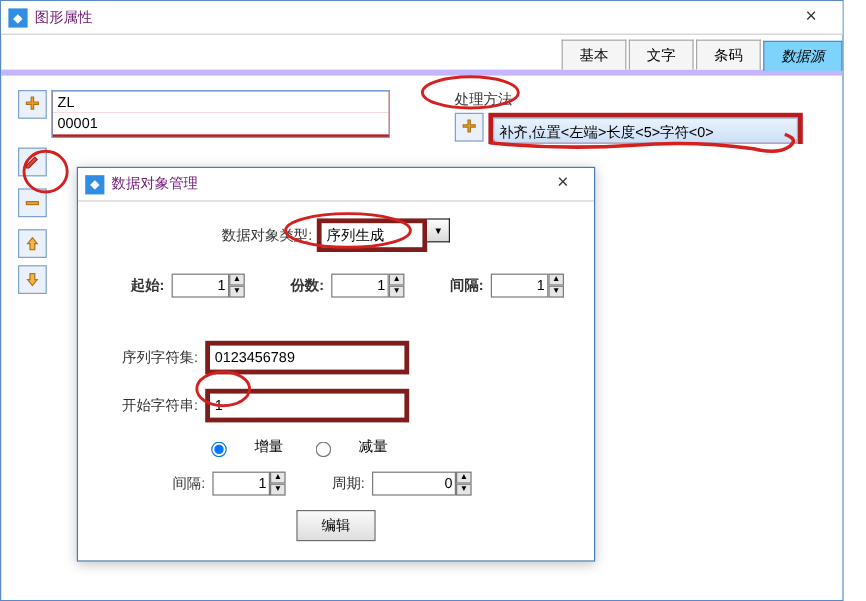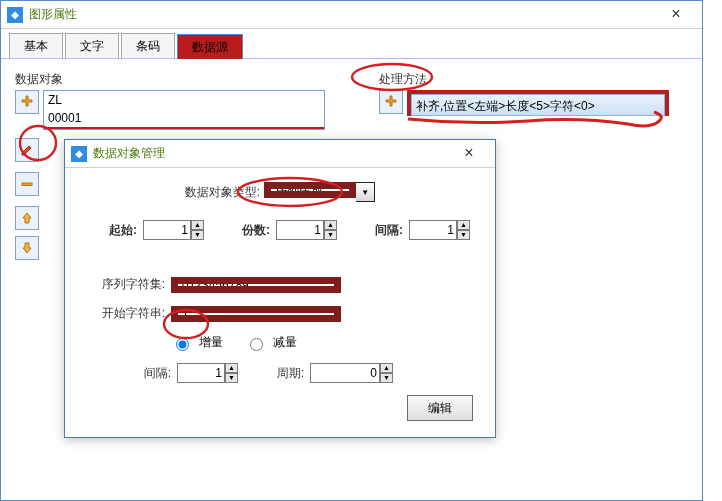--- a/index.html
+++ b/index.html
@@ -2,26 +2,26 @@
 <html><head>
 <meta charset="utf-8">
 <style>
   * { box-sizing: border-box; font-family: "Microsoft YaHei", Arial, sans-serif; font-size: 12px; }
   body { margin: 0; background: #fff; width: 722px; height: 501px; position: relative; overflow: hidden; }
 
   
   .win { position: absolute; left: 0; top: 0; width: 703px; height: 501px; border: 1px solid #5a8ac6; background: #fff; }
   .titlebar { height: 28px; background: #fff; border-bottom: 1px solid #d0d0d0; display: flex; align-items: center; padding: 0 6px; }
   .titlebar .appicon { width: 16px; height: 16px; background: #2f8de4; margin-right: 6px; display: flex; align-items: center; justify-content: center; font-size: 10px; color: #fff; }
-  .titlebar .title { color: #4d7c0f; flex: 1; }
+  .titlebar .title { color: #701a75; flex: 1; }
   .titlebar .close { width: 40px; height: 24px; text-align: center; line-height: 22px; color: #333; font-size: 16px; }
 
-  .tabs { display: flex; border-bottom: 1px solid #c4b5fd; padding-left: 8px; gap: 2px; margin-top: 4px; }
+  .tabs { display: flex; border-bottom: 5px solid #c4b5fd; padding-left: 8px; gap: 2px; margin-top: 4px; justify-content: flex-end; }
   .tab { padding: 4px 14px 3px; border: 1px solid #a8a8a8; border-bottom: none; background: #f5f5f5; cursor: pointer; }
-  .tab.active { background: #b91c1c; border-color: #5a8ac6; position: relative; top: 1px; }
+  .tab.active { background: #7dd3fc; border-color: #5a8ac6; position: relative; top: 1px; font-style: italic; }
 
   .body { display: flex; padding: 12px 14px; gap: 10px; }
   .col { display: flex; flex-direction: column; }
 
   .section-label { color: #333; margin-bottom: 2px; }
 
   .object-area { display: flex; gap: 4px; }
   .side-btns { display: flex; flex-direction: column; gap: 6px; }
   .sqbtn { width: 24px; height: 24px; border: 1px solid #7da2ce; background: #eaf1fb; display: flex; align-items: center; justify-content: center; cursor: pointer; }
   .sqbtn svg { width: 14px; height: 14px; }
@@ -39,27 +39,27 @@
   .dlg .titlebar { background: #fff; border-bottom: 1px solid #d0d0d0; }
   .dlg-body { padding: 14px 22px 16px; }
   .formrow { display: flex; align-items: center; margin-bottom: 12px; }
   .formrow label { width: 78px; text-align: right; margin-right: 6px; color: #333; }
   .formrow.labelsmall label { width: 38px; font-weight: bold; }
   .numwrap { display: flex; align-items: center; }
   .numwrap input { width: 48px; height: 20px; border: 1px solid #7a7a7a; text-align: right; padding-right: 2px; }
   .spinner { display: flex; flex-direction: column; }
   .spinner button { width: 13px; height: 10px; border: 1px solid #7a7a7a; background: #e6e6e6; font-size: 7px; line-height: 6px; padding: 0; cursor: pointer; }
   .inline-gap { width: 28px; }
-  .textinput { height: 16px; border: 7px solid #7f1d1d; padding: 0 4px; }
+  .textinput { height: 28px; border: 4px solid #7f1d1d; padding: 0 4px; }
   .combo { display: flex; }
   .combo .textinput { width: 92px; }
   .combo .drop { width: 19px; height: 20px; border: 1px solid #222; border-left: none; background: linear-gradient(#fdfdfd,#d9d9d9); display: flex; align-items: center; justify-content: center; cursor: pointer; }
   .radios { display: flex; gap: 22px; padding-left: 84px; margin-bottom: 12px; }
-  .radios label { display: flex; align-items: center; gap: 7px; }
-  .btnrow { display: flex; gap: 36px; justify-content: flex-end; margin-top: 6px; }
+  .radios label { display: flex; align-items: center; gap: 20px; }
+  .btnrow { display: flex; gap: 36px; justify-content: center; margin-top: 6px; }
   .pushbtn { width: 66px; height: 26px; border: 1px solid #6d6d6d; background: linear-gradient(#fafafa,#dedede); cursor: pointer; }
 
   
   .anno { position: absolute; pointer-events: none; }
   .anno svg { overflow: visible; }
 </style>
 </head>
 <body>
 
 <div class="win">
@@ -72,21 +72,20 @@
   <div class="tabs">
     <div class="tab">基本</div>
     <div class="tab">文字</div>
     <div class="tab">条码</div>
     <div class="tab active">数据源</div>
   </div>
 
   <div class="body">
 
     <div class="col" style="position:relative;">
-      <div class="section-label">数据对象</div>
       <div class="object-area">
         <div class="side-btns">
           <div class="sqbtn">
             <svg viewBox="0 0 14 14">
                 <path d="M6 1h2v4h4v2H8v4H6V7H2V5h4z" fill="#e8a23a" stroke="#b37412"></path>
               </svg>
           </div>
           <div class="sqbtn" style="margin-top:18px;">
             <svg viewBox="0 0 14 14">
                 <path d="M2 10l7-7 2 2-7 7H2z" fill="#d94b3d" stroke="#a02417"></path>

